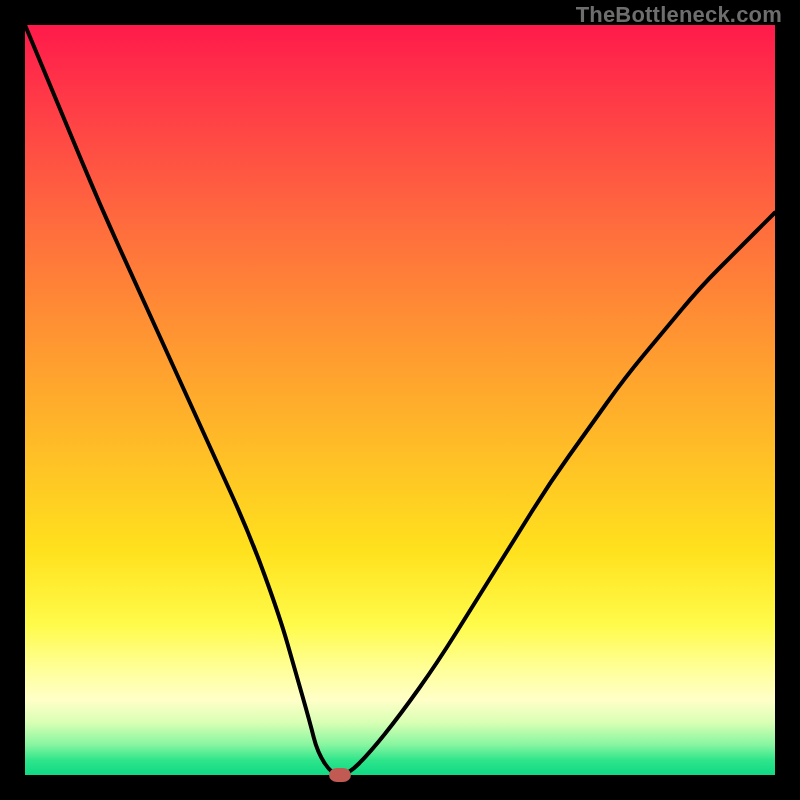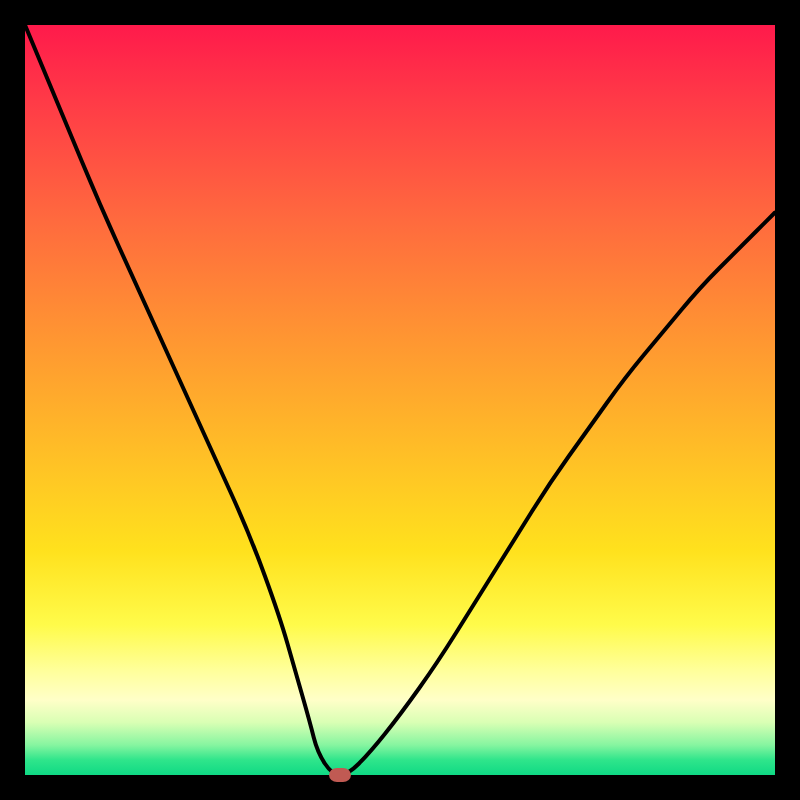--- a/index.html
+++ b/index.html
@@ -63,20 +63,21 @@
     height: 14px;
     background: #c05a53;
     border-radius: 8px / 7px;
     transform: translate(-50%, -50%);
   }
 </style>
 </head>
 <body>
 
 <div class="outer">
+  <div class="watermark">TheBottleneck.com</div>
 
   <div class="plot">
     <svg class="curve" viewBox="0 0 750 750" preserveAspectRatio="none">
       <path id="curve-path" fill="none" stroke="#000" stroke-width="4" stroke-linecap="round" stroke-linejoin="round" d="M 0 0 Q 0 0 18.75 45 Q 37.5 90 56.25 135 Q 75 180 93.75 221.25 Q 112.5 262.5 131.25 303.75 Q 150 345 168.75 386.25 Q 187.5 427.5 206.25 468.75 Q 225 510 240 551.25 Q 255.00000000000003 592.5 262.5 618.75 Q 270 645 277.5 671.25 Q 285 697.5 288.75 712.5 Q 292.5 727.5 300 738.75 Q 307.5 750 315 750 Q 322.5 750 333.75 738.75 Q 345 727.5 360 708.75 Q 375 690 393.75 663.75 Q 412.50000000000006 637.5 431.25 607.5 Q 450 577.5 468.75 547.5 Q 487.5 517.5 506.25 487.5 Q 525 457.5 543.75 431.25 Q 562.5 405 581.25 378.75 Q 600 352.5 618.75 330 Q 637.5 307.5 656.25 285 Q 675 262.5 693.75 243.75 Q 712.5 225 731.25 206.25 T 750 187.5"></path>
     </svg>
     <div id="marker" class="marker" style="left: 315px; top: 750px;"></div>
   </div>
 </div>
 
 </body></html>

